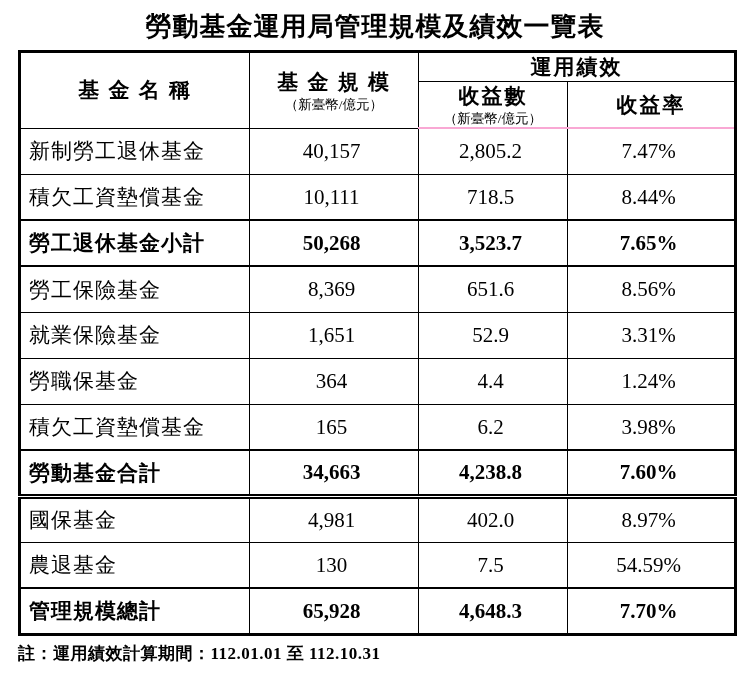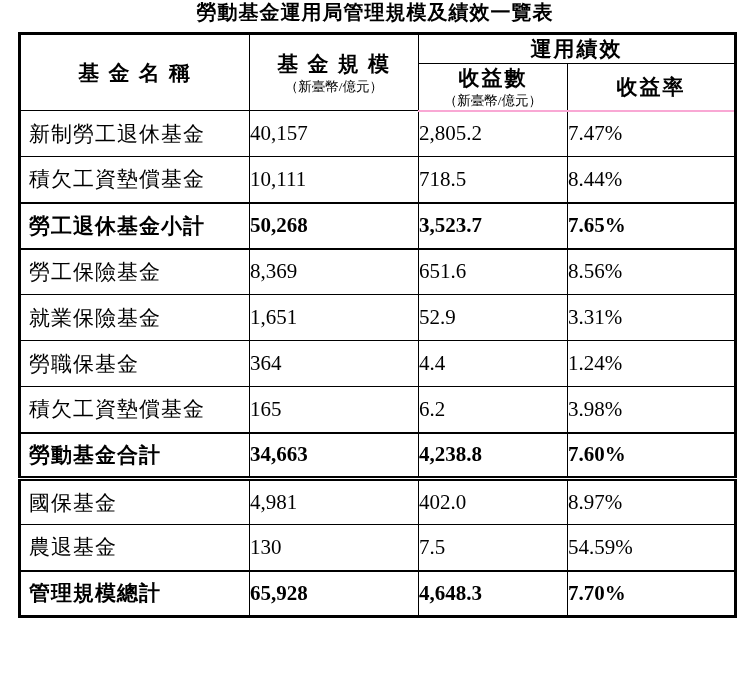--- a/index.html
+++ b/index.html
@@ -12,24 +12,24 @@
     font-family: "Liberation Serif", "DejaVu Serif", serif;
     overflow: hidden;
   }
   .page {
     width: 750px;
     height: 697px;
     position: relative;
   }
   .title {
     text-align: center;
-    font-size: 20px;
+    font-size: 26px;
     font-weight: bold;
     letter-spacing: 1px;
-    padding-top: 1px;
+    padding-top: 12px;
     line-height: 1.15;
   }
   .subtitle {
     text-align: center;
     font-size: 17px;
     font-weight: bold;
     letter-spacing: 0.5px;
     margin-top: 5px;
   }
   table.fund-table {
@@ -71,21 +71,21 @@
     font-size: 21px;
     vertical-align: middle;
   }
   td.name-cell {
     text-align: left;
     padding-left: 8px;
     letter-spacing: 1px;
     margin-top: 12px;
   }
   td.num-cell {
-    text-align: left;
+    text-align: center;
     padding-right: 5px;
   }
   tr.emphasis td { font-weight: bold; }
   tr.thick-top td { border-top: 2.5px solid #000; }
   tr.thick-bottom td { border-bottom: 2.5px solid #000; }
   tr.double-bottom td { border-bottom: 5px double #000; }
   .footnote {
     margin: 6px 0 0 18px;
     font-size: 17px;
     font-weight: bold;
@@ -186,14 +186,15 @@
   </tr>
         <tr class="emphasis thick-top">
     <td class="name-cell">管理規模總計</td>
     <td class="num-cell">65,928</td>
     <td class="num-cell">4,648.3</td>
     <td class="num-cell">7.70%</td>
   </tr>
       </tbody>
   </table>
 
+  <div class="footnote">註：運用績效計算期間：112.01.01 至 112.10.31</div>
 
 </div>
 
 </body></html>

